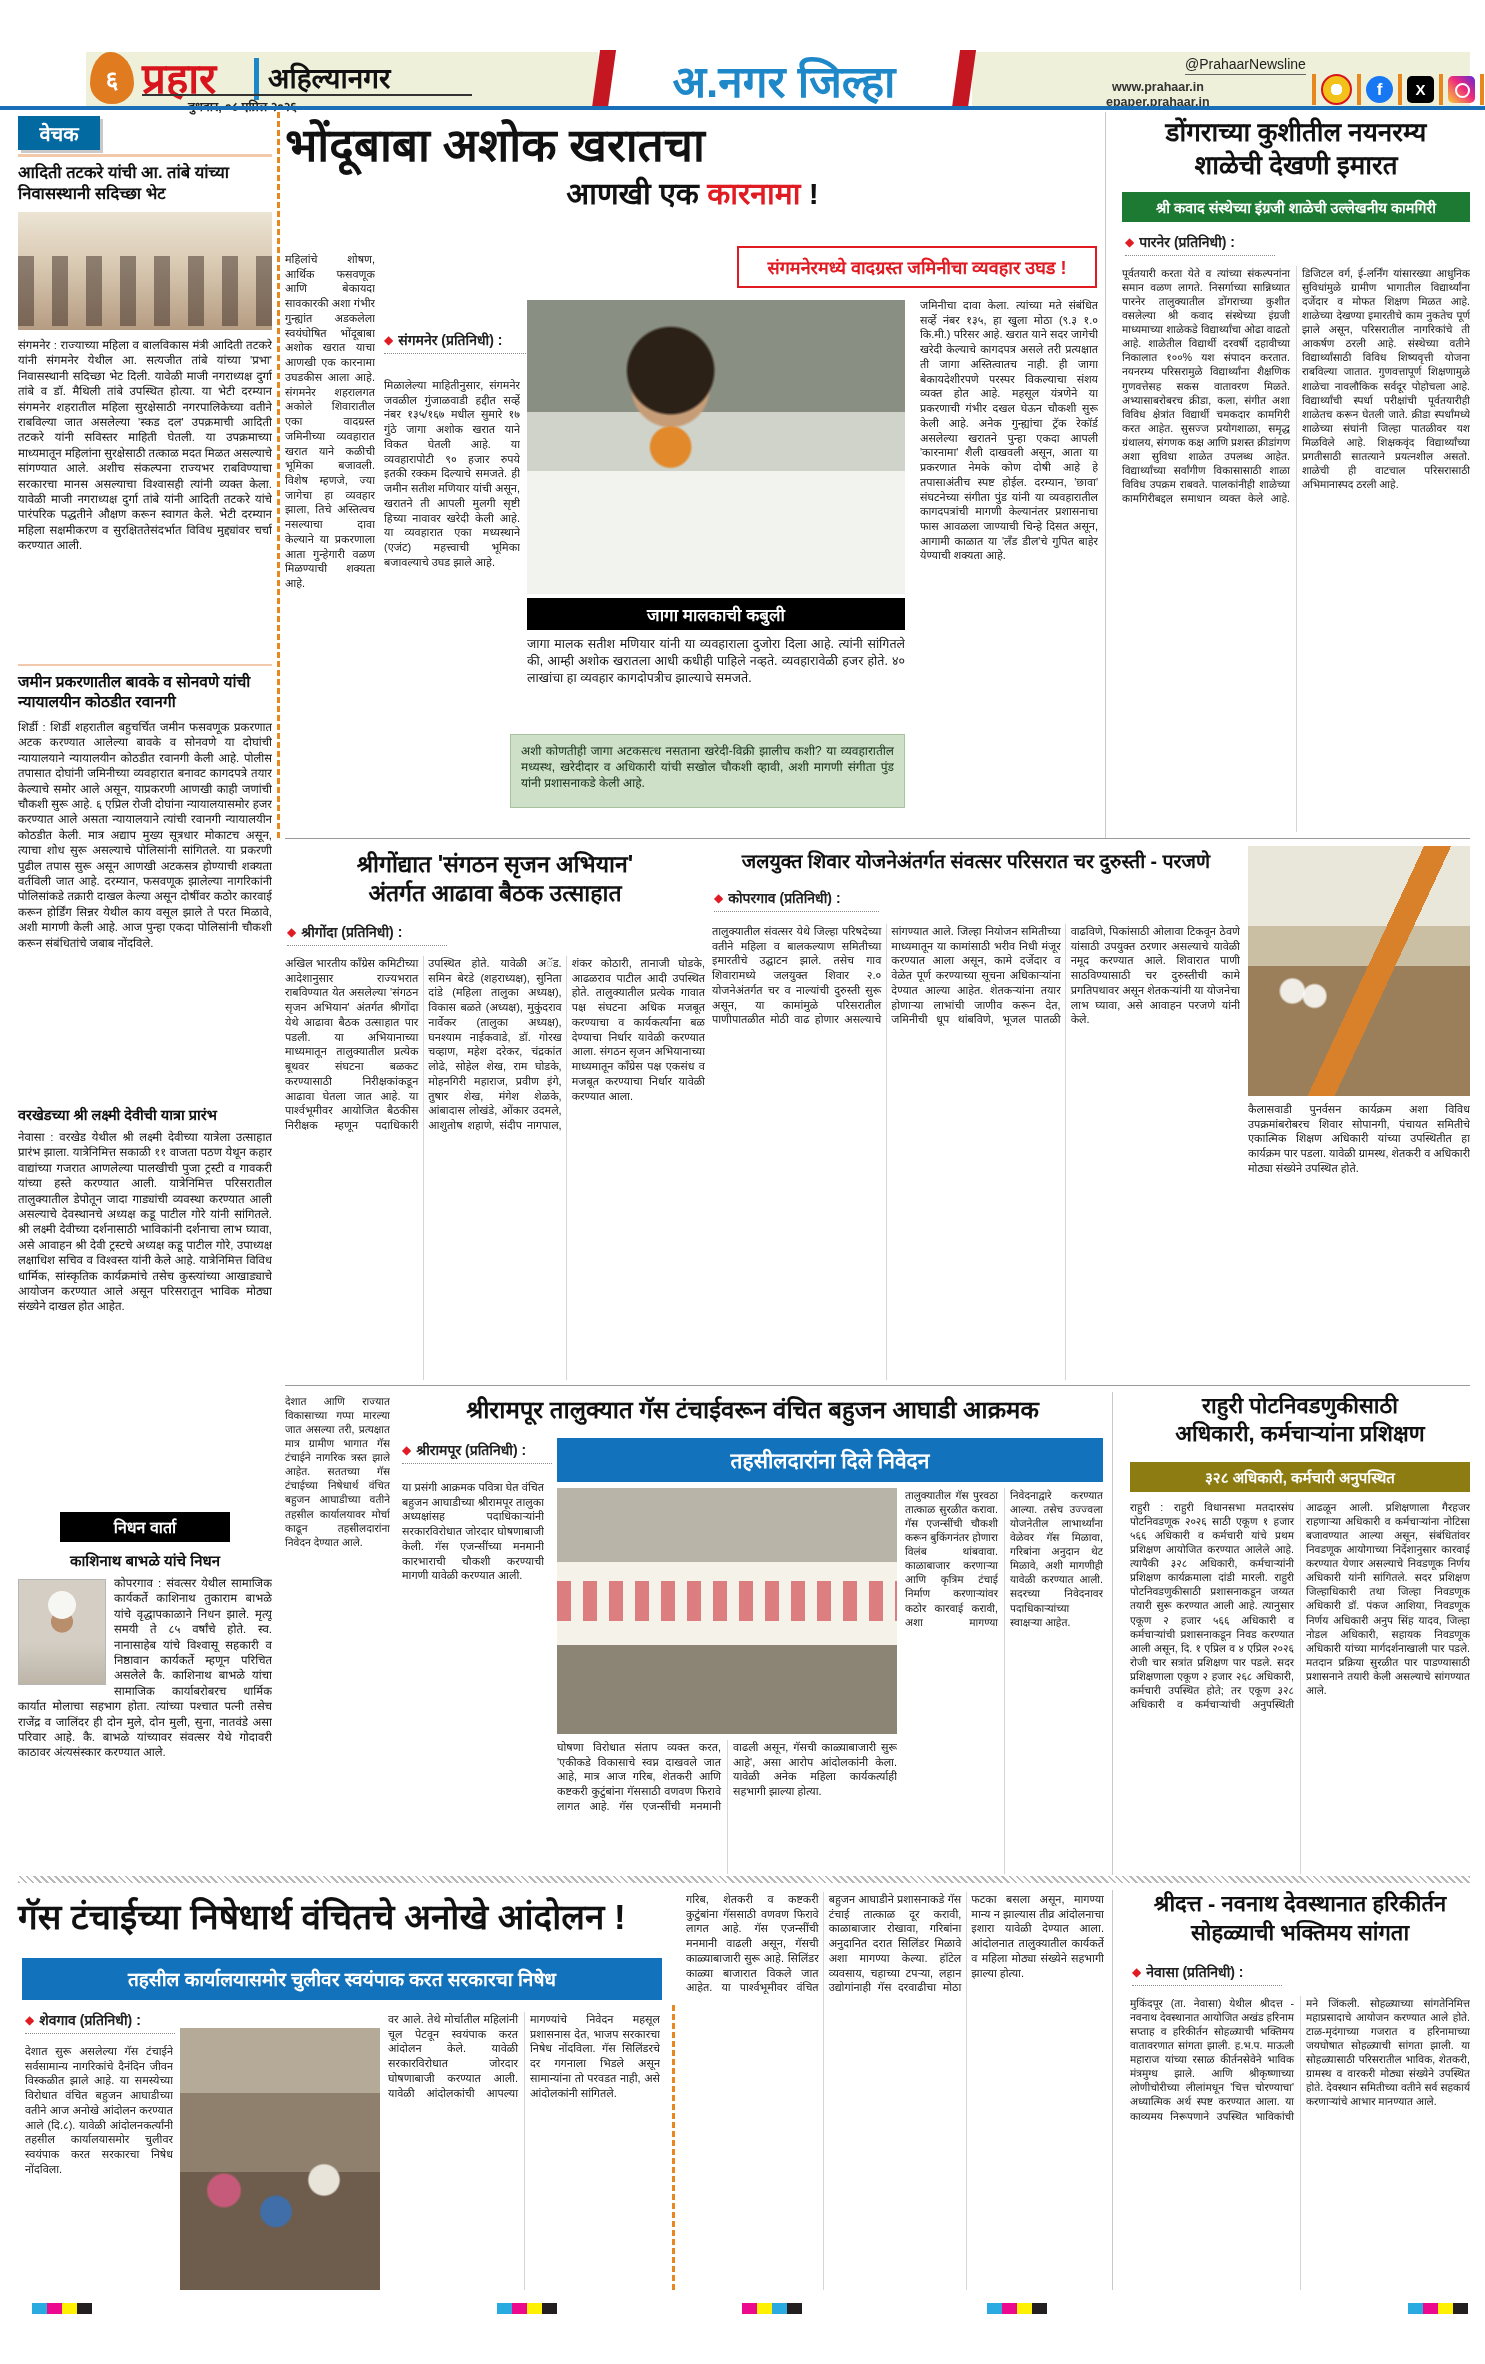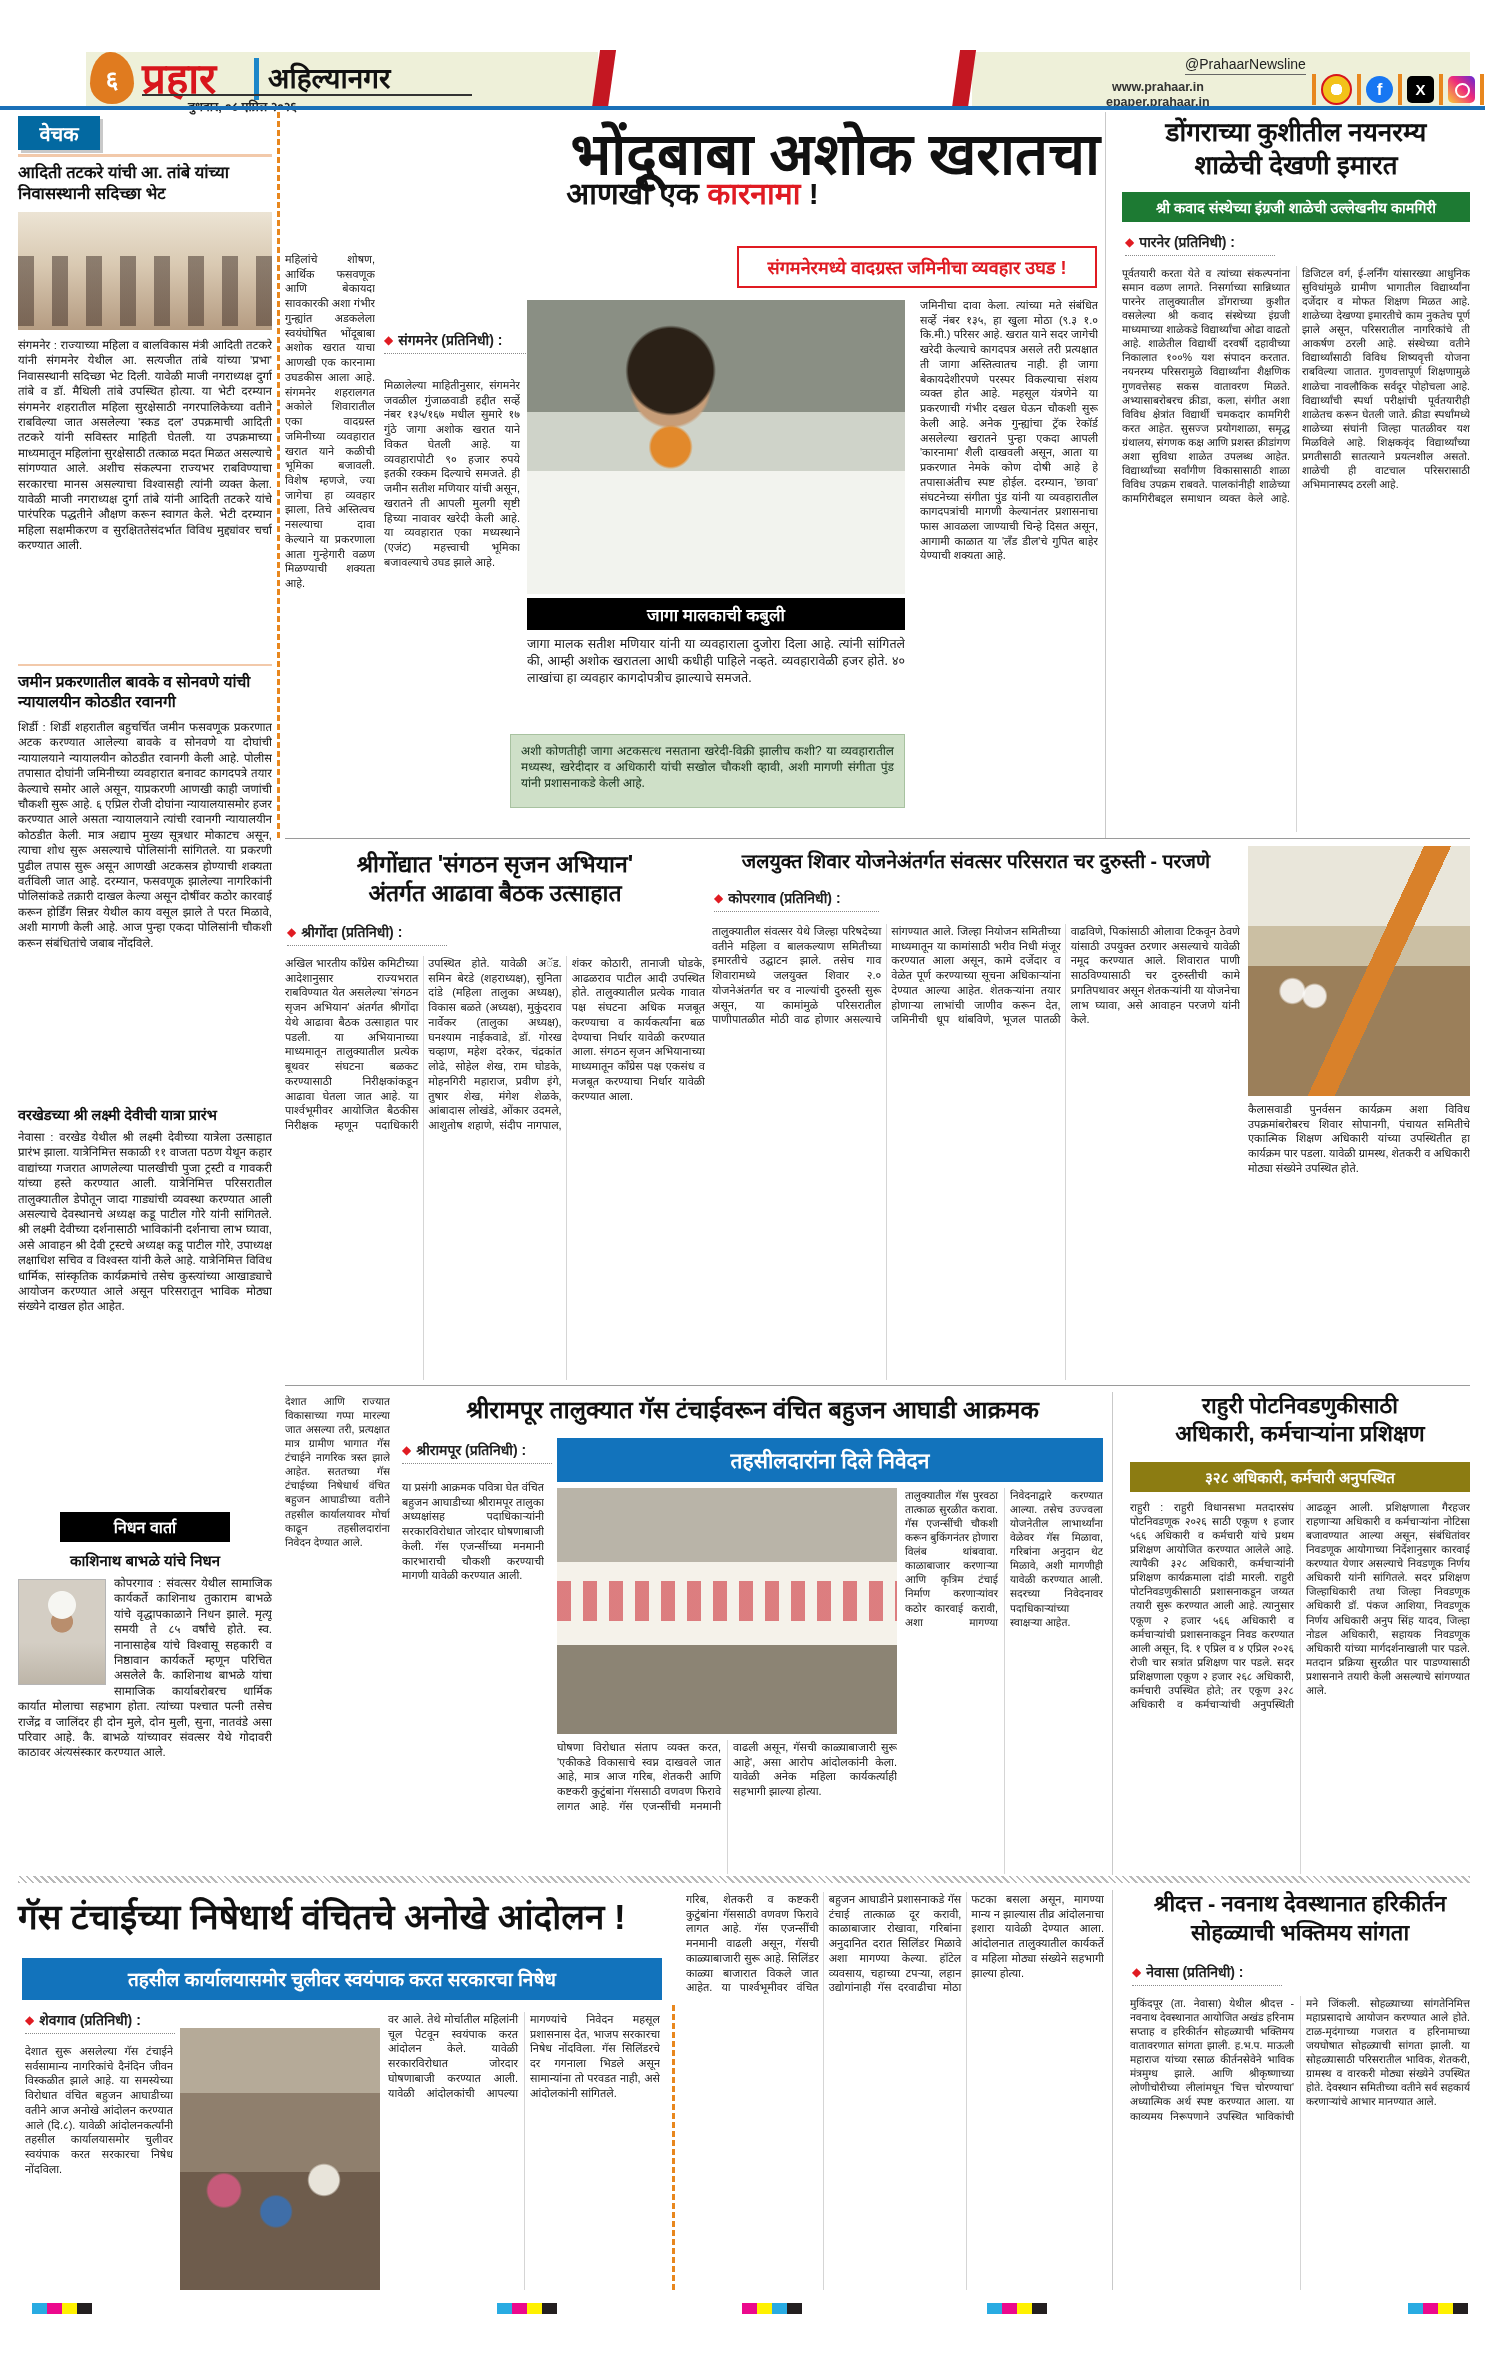--- a/index.html
+++ b/index.html
@@ -58,20 +58,21 @@
   <div class="abs" style="left:596px;top:22px;width:16px;height:58px;background:#c41722;transform:skewX(-8deg);"></div>
   <div class="abs" style="left:90px;top:24px;width:44px;height:52px;background:#e07b1f;border-radius:46% 54% 50% 50% / 62% 62% 40% 40%;display:flex;align-items:center;justify-content:center;">
     <span style="color:#fff;font-weight:700;font-size:24px;">६</span>
   </div>
   <div class="abs hd" style="left:142px;top:20px;font-size:42px;color:#d8151c;font-weight:800;">प्रहार</div>
   <div class="abs" style="left:254px;top:30px;width:5px;height:42px;background:#1c87c9;"></div>
   <div class="abs hd" style="left:268px;top:30px;font-size:28px;">अहिल्यानगर</div>
   <div class="abs" style="left:142px;top:66px;width:330px;height:2px;background:#333;"></div>
   <div class="abs" style="left:188px;top:70px;font-size:12.5px;font-weight:700;color:#222;">बुधवार, ०८ एप्रिल २०२६</div>
 
+  <div class="abs hd" style="left:628px;top:22px;width:312px;text-align:center;font-size:44px;color:#1e88c9;font-weight:800;">अ.नगर जिल्हा</div>
 
   <div class="abs" style="left:972px;top:24px;width:498px;height:54px;background:#eef0d9;"></div>
   <div class="abs" style="left:956px;top:22px;width:16px;height:58px;background:#c41722;transform:skewX(-8deg);"></div>
   <div class="abs" style="left:1185px;top:28px;font-size:14px;color:#222;border-bottom:1px solid #666;padding-bottom:2px;">@PrahaarNewsline</div>
   <div class="abs" style="left:1112px;top:52px;font-size:12.5px;font-weight:700;color:#333;">www.prahaar.in</div>
   <div class="abs" style="left:1106px;top:67px;font-size:12.5px;font-weight:700;color:#333;border-bottom:1px solid #777;">epaper.prahaar.in</div>
   <div class="abs" style="left:1312px;top:46px;display:flex;align-items:center;gap:5px;">
     <div class="icon-sep"></div>
     <div class="icon" style="border-radius:50%;background:radial-gradient(circle at 50% 50%, #fff 0 30%, #f2c21a 31% 100%);border:2px solid #d8151c;"></div>
     <div class="icon-sep"></div>
@@ -113,21 +114,21 @@
 </div>
 <div class="abs hd" style="left:18px;top:1550px;width:254px;text-align:center;font-size:15px;">काशिनाथ बाभळे यांचे निधन</div>
 <div class="abs ovh" style="left:18px;top:1576px;width:254px;height:296px;">
   <div class="photo ph-obit" style="float:left;width:86px;height:104px;margin:3px 8px 4px 0;border:1px solid #b5b5b5;"></div>
   <div class="bodytxt">कोपरगाव : संवत्सर येथील सामाजिक कार्यकर्ते काशिनाथ तुकाराम बाभळे यांचे वृद्धापकाळाने निधन झाले. मृत्यू समयी ते ८५ वर्षांचे होते. स्व. नानासाहेब यांचे विश्वासू सहकारी व निष्ठावान कार्यकर्ते म्हणून परिचित असलेले कै. काशिनाथ बाभळे यांचा सामाजिक कार्याबरोबरच धार्मिक कार्यात मोलाचा सहभाग होता. त्यांच्या पश्चात पत्नी तसेच राजेंद्र व जालिंदर ही दोन मुले, दोन मुली, सुना, नातवंडे असा परिवार आहे. कै. बाभळे यांच्यावर संवत्सर येथे गोदावरी काठावर अंत्यसंस्कार करण्यात आले.</div>
 </div>
 
 <div class="abs vrule-orange" style="left:277px;top:112px;height:726px;"></div>
 <div class="abs vrule-gray" style="left:1105px;top:112px;height:726px;"></div>
 
-<div class="abs hd" style="left:285px;top:112px;width:815px;text-align:right;font-size:58px;font-weight:800;">भोंदूबाबा अशोक खरातचा</div>
+<div class="abs hd" style="left:285px;top:112px;width:815px;text-align:left;font-size:46px;font-weight:800;">भोंदूबाबा अशोक खरातचा</div>
 <div class="abs hd" style="left:285px;top:172px;width:815px;text-align:center;font-size:30px;font-weight:700;">
   <span>आणखी एक </span><span style="color:#e01b22;">कारनामा</span><span> !</span>
 </div>
 
 <div class="abs" style="left:737px;top:246px;width:356px;height:38px;border:2.5px solid #e01b22;display:flex;align-items:center;justify-content:center;">
   <span style="color:#e01b22;font-weight:700;font-size:18px;">संगमनेरमध्ये वादग्रस्त जमिनीचा व्यवहार उघड !</span>
 </div>
 
 <div class="abs bodytxt ovh" style="left:285px;top:252px;width:90px;height:586px;font-size:11px;">महिलांचे शोषण, आर्थिक फसवणूक आणि बेकायदा सावकारकी अशा गंभीर गुन्ह्यांत अडकलेला स्वयंघोषित भोंदूबाबा अशोक खरात याचा आणखी एक कारनामा उघडकीस आला आहे. संगमनेर शहरालगत अकोले शिवारातील एका वादग्रस्त जमिनीच्या व्यवहारात खरात याने कळीची भूमिका बजावली. विशेष म्हणजे, ज्या जागेचा हा व्यवहार झाला, तिचे अस्तित्वच नसल्याचा दावा केल्याने या प्रकरणाला आता गुन्हेगारी वळण मिळण्याची शक्यता आहे.</div>
 

